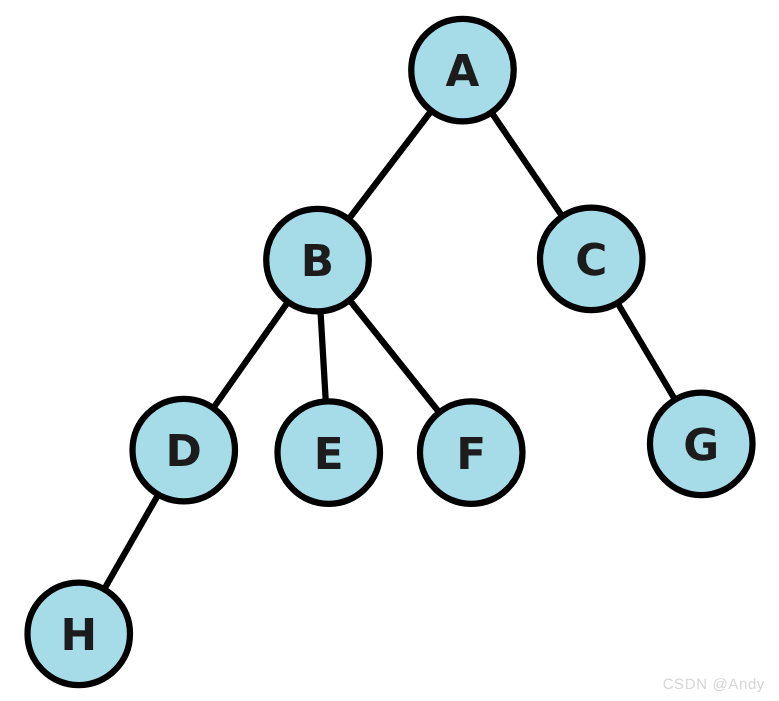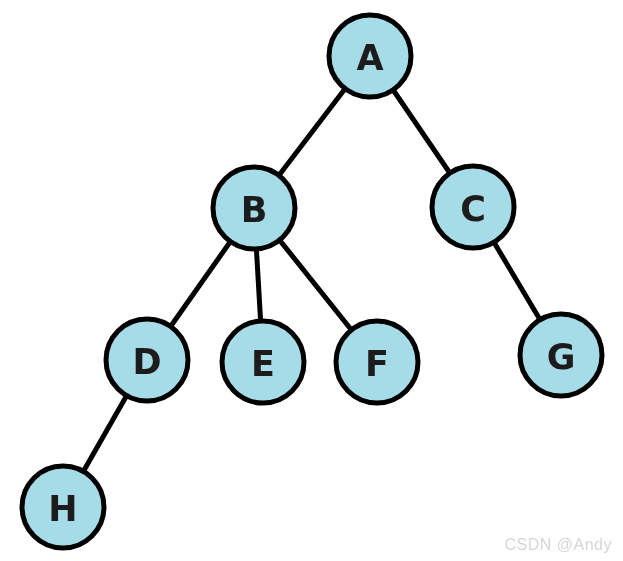--- a/index.html
+++ b/index.html
@@ -18,21 +18,21 @@
   .canvas svg {
     position: absolute;
     top: 0;
     left: 0;
     display: block;
   }
   .watermark {
     position: absolute;
     right: 11px;
     bottom: 7px;
-    font-size: 16px;
+    font-size: 12px;
     letter-spacing: 0.5px;
     color: #d6d6d6;
     font-family: "Liberation Sans", sans-serif;
     user-select: none;
   }
   .node-label-text {
     font-family: "DejaVu Sans", sans-serif;
     font-weight: bold;
   }
 </style>

